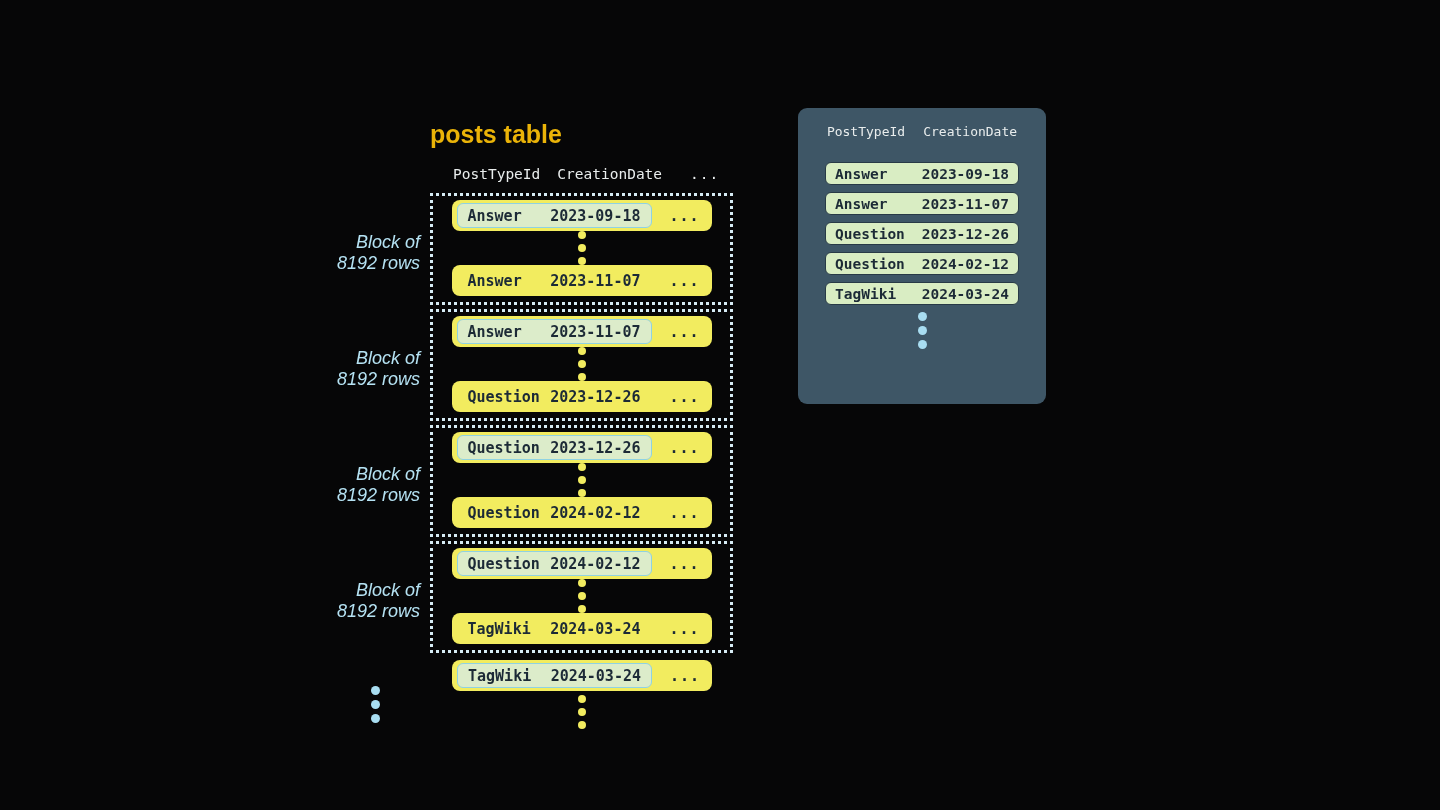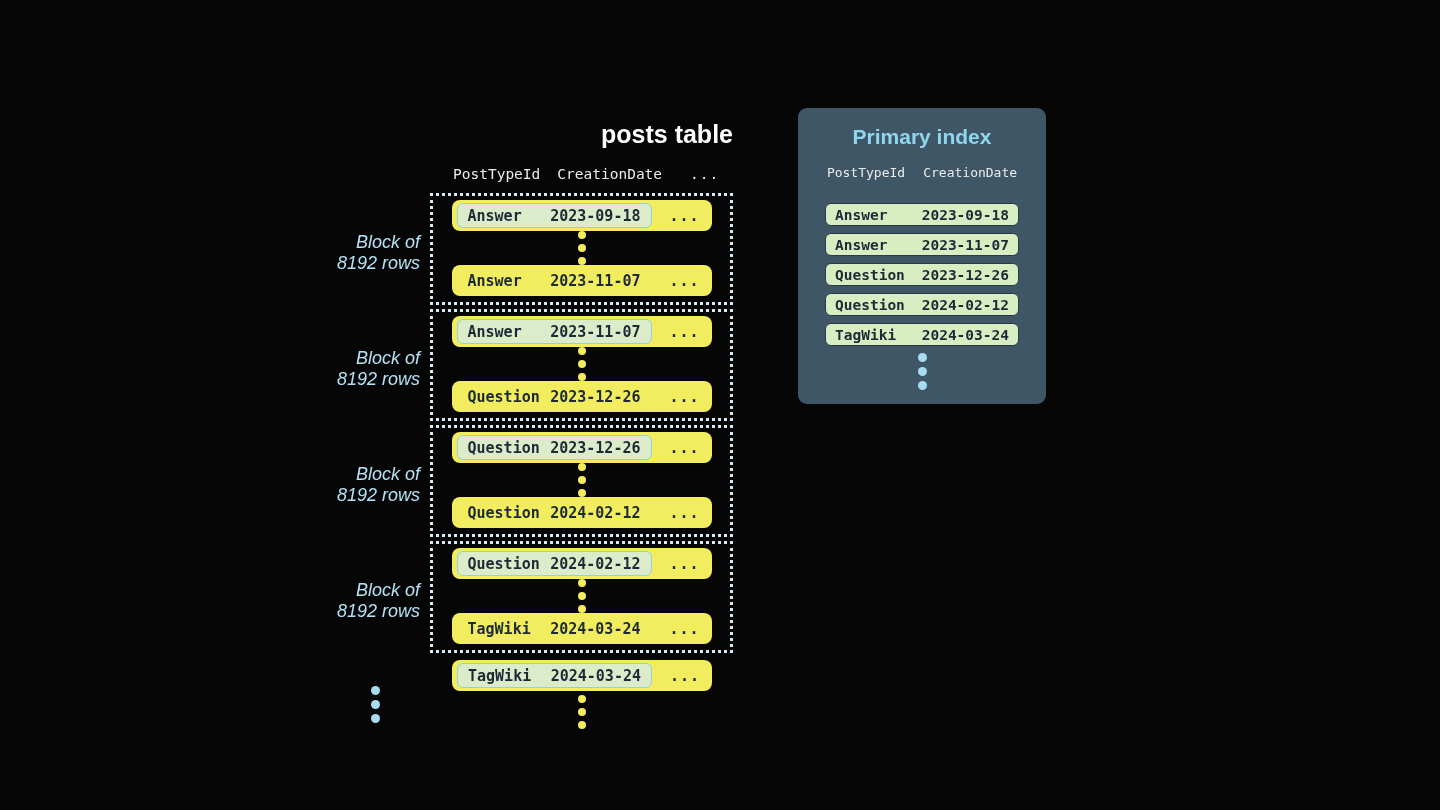--- a/index.html
+++ b/index.html
@@ -7,22 +7,22 @@
   body {
     position:relative;
     background:#060607;
     font-family:"Liberation Sans", sans-serif;
     overflow:hidden;
   }
 
   
   .posts-title {
     position:absolute; left:430px; top:120px; width:303px;
-    text-align:right;
-    font-size:25px; font-weight:600; color:#ffffff;
+    text-align:left;
+    font-size:25px; font-weight:600; color:#eab308;
   }
   .posts-header {
     position:absolute; left:453px; top:166px;
     display:flex; align-items:baseline;
     font-family:"DejaVu Sans Mono", monospace;
     font-size:14.5px; color:#e9eded;
   }
   .posts-header .h2 { margin-left:17px; }
   .posts-header .h3 { margin-left:28px; letter-spacing:1px; }
 
@@ -236,21 +236,20 @@
     <i class="dot"></i>
     <i class="dot"></i>
   </div>
 <div class="vdots blue more-blocks-dots">
     <i class="dot"></i>
     <i class="dot"></i>
     <i class="dot"></i>
   </div>
 
 <div class="panel">
-  <div class="panel-title">Primary index</div>
   <div class="panel-headers">
     <span>PostTypeId</span>
     <span>CreationDate</span>
   </div>
   <div class="irows">
     <div class="irow">
       <span>Answer</span>
       <span>2023-09-18</span>
     </div>
     <div class="irow">

